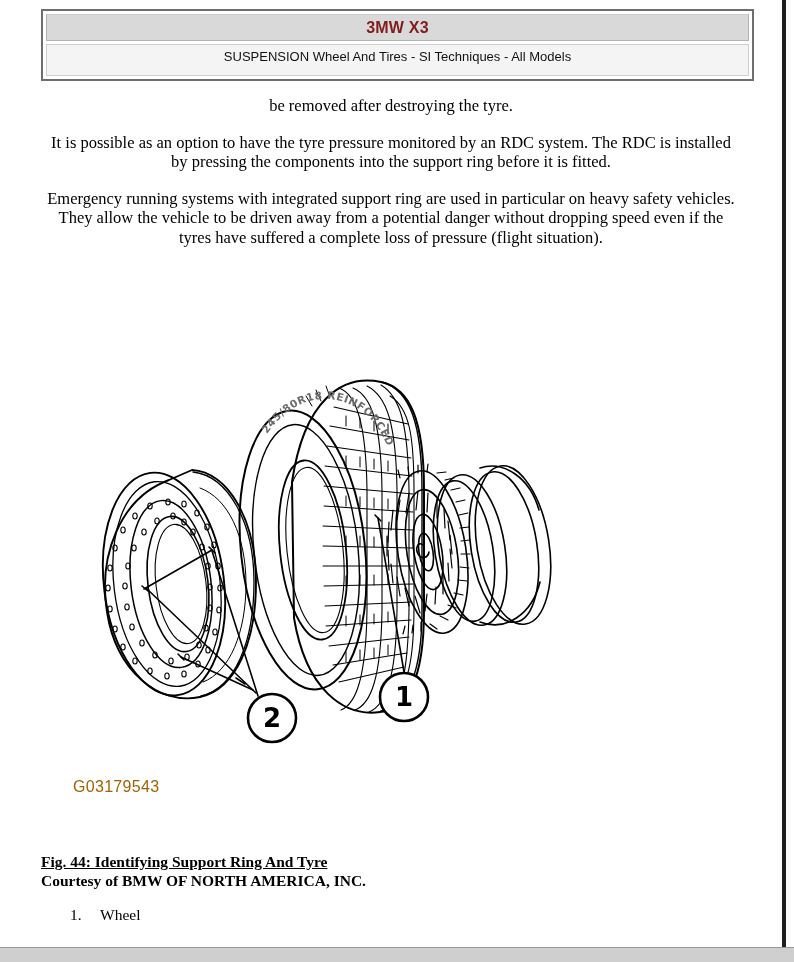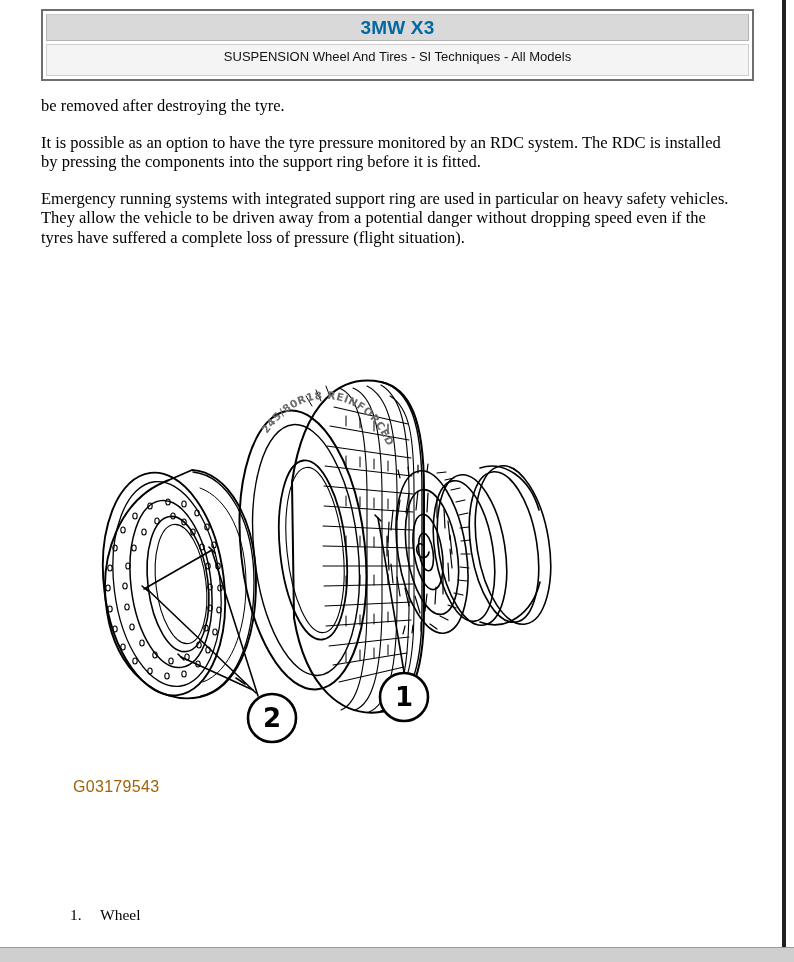--- a/index.html
+++ b/index.html
@@ -53,23 +53,23 @@
     text-align: center;
     font-family: "Liberation Sans", "DejaVu Sans", sans-serif;
   }
   #hdr-title-row {
     background: #d9d9d9;
     border: 1px solid #b2b2b2;
     border-top-color: #c9c9c9;
     height: 27px;
     line-height: 26px;
     font-weight: bold;
-    font-size: 19px;
+    font-size: 16px;
     letter-spacing: .2px;
-    color: #0369a1;
+    color: #7f1d1d;
   }
   #hdr-sub-row {
     background: #f4f4f4;
     border: 1px solid #cfcfcf;
     margin-top: 3px;
     height: 32px;
     line-height: 24px;
     font-size: 13px;
     color: #111;
   }
@@ -78,21 +78,21 @@
   #content {
     position: absolute;
     left: 41px;
     top: 96px;
     width: 700px;
   }
   p.body {
     margin: 0 0 17px 0;
     font-size: 16.5px;
     line-height: 19.5px;
-    text-align: left;
+    text-align: center;
   }
   h4.sub-head {
     margin: 0 0 22px 0;
     font-size: 12.5px;
     font-weight: bold;
     line-height: 16px;
   }
   h3.section-head {
     margin: 0;
     font-size: 16.5px;
@@ -432,20 +432,24 @@
           <circle cx="344" cy="337" r="24" fill="#ffffff"></circle>
         </g>
         <text x="344" y="337" text-anchor="middle" dominant-baseline="central" font-family="DejaVu Sans, sans-serif" font-size="26" font-weight="bold" fill="#000" stroke="none" id="callout1-text">1</text>
 
       </g>
     </svg>
   </div>
 
   <div id="fig-id">G03179543</div>
 
+  <div id="caption">
+    <div><span class="fig-title">Fig. 44: Identifying Support Ring And Tyre</span></div>
+    <div class="courtesy">Courtesy of BMW OF NORTH AMERICA, INC.</div>
+  </div>
 
   <div id="legend">
     <div class="legend-row">
       <span class="legend-num">1.</span>
       <span class="legend-label">Wheel</span>
     </div>
   </div>
 
 </div>
 

